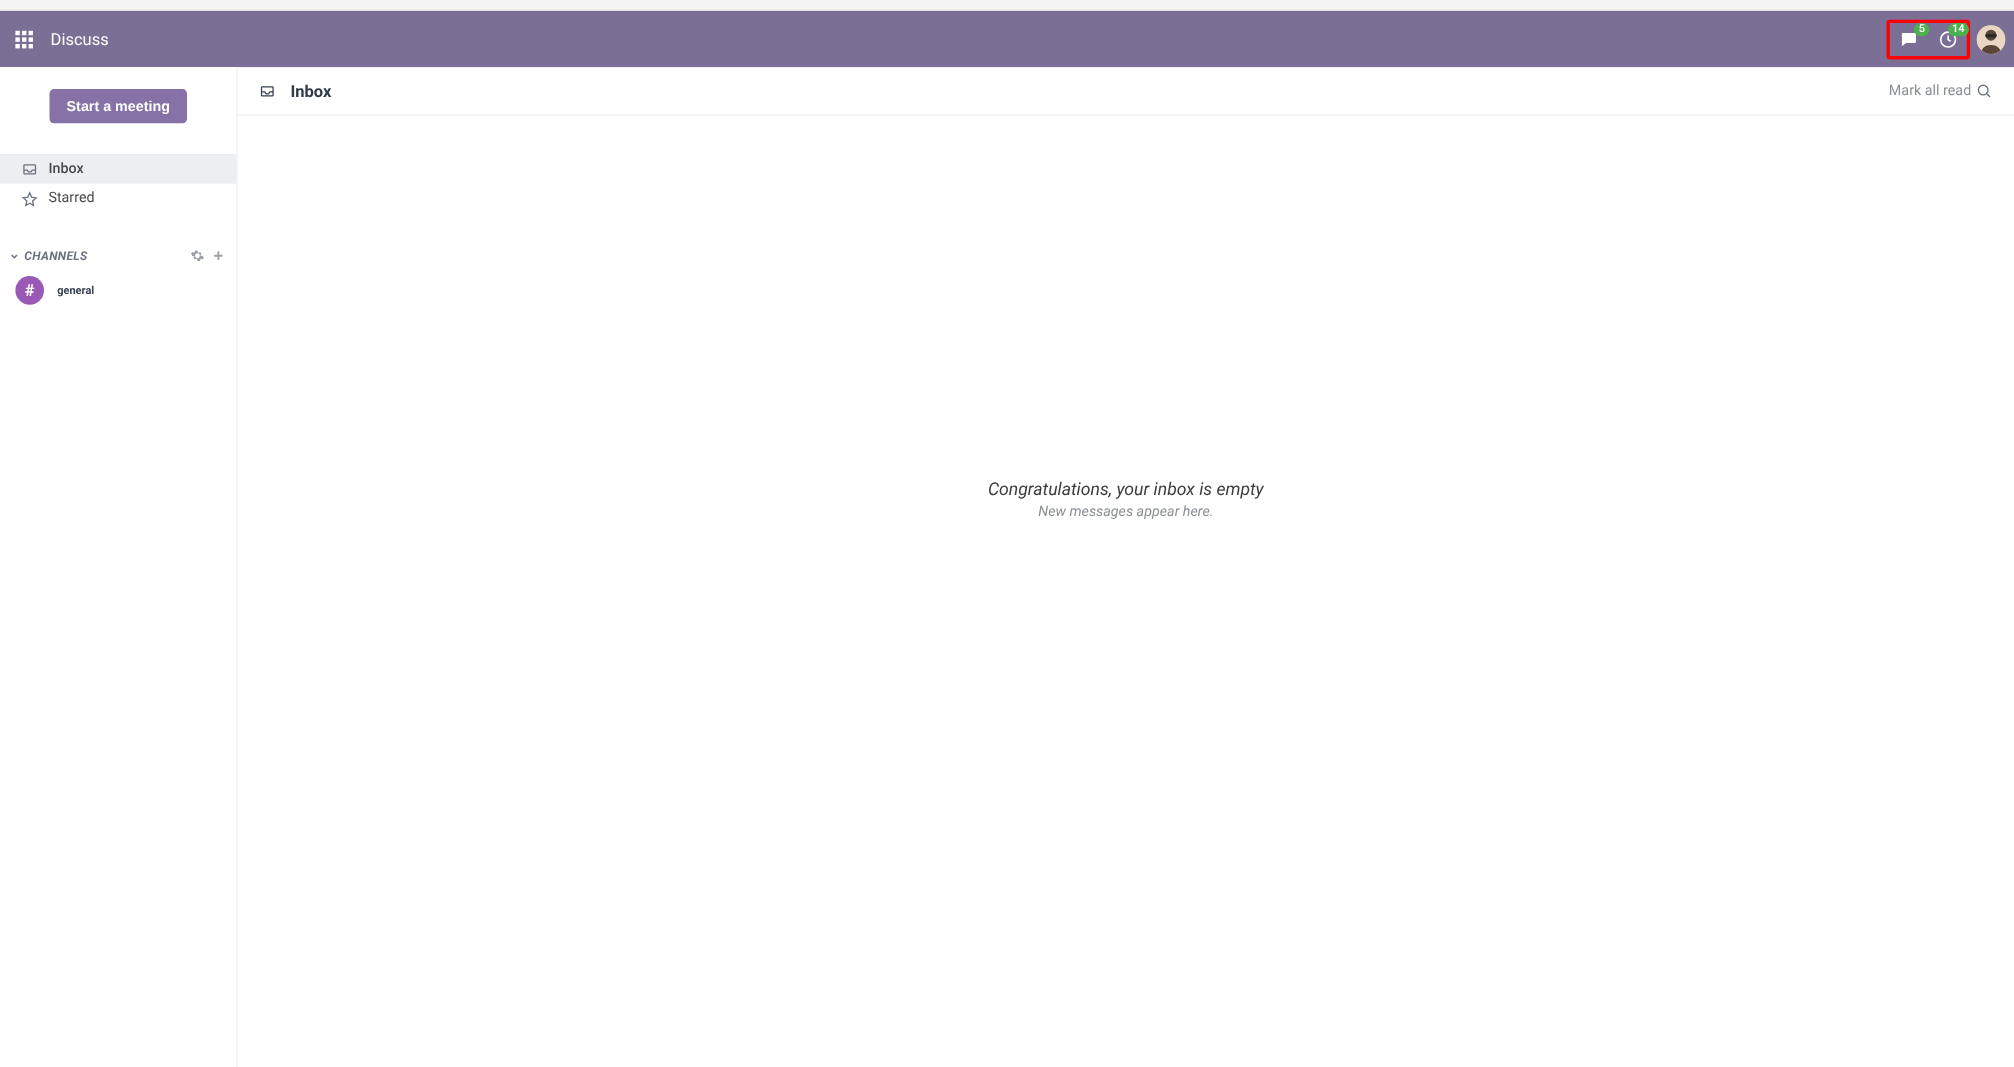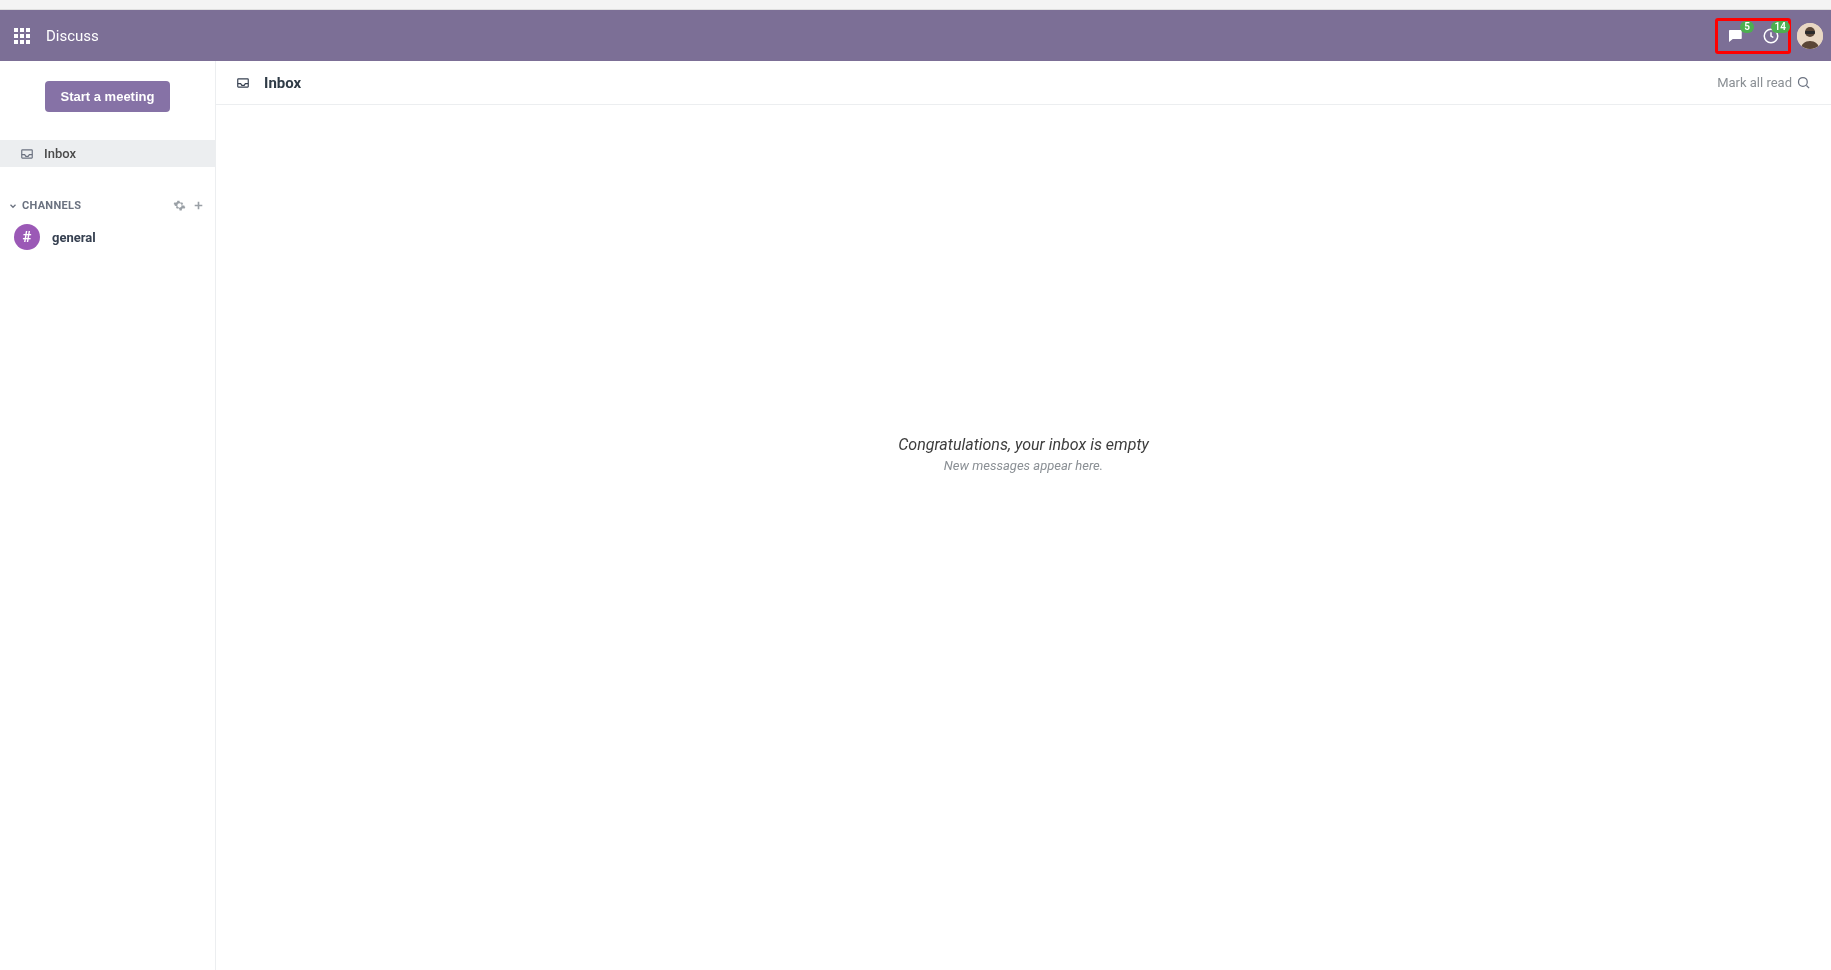--- a/index.html
+++ b/index.html
@@ -50,37 +50,37 @@
   .mailbox-item {
     display: flex; align-items: center; gap: 10px;
     padding: 6px 20px; cursor: pointer; color: #4a4a4a; font-size: 13px;
   }
   .mailbox-item.active { background: #eceef0; font-weight: 500; }
   .mailbox-icon { width: 14px; display: flex; justify-content: center; color: #6b7280; }
 
   .section-header {
     display: flex; align-items: center; padding: 10px 10px 6px 6px;
     color: #6b7280; font-size: 11px; font-weight: 700; letter-spacing: 0.3px;
-    text-transform: uppercase; cursor: pointer; margin-top: 18px;
+    text-transform: uppercase; cursor: pointer; margin-top: 18px; font-style: italic;
   }
   .section-header .chev { width: 14px; display: flex; justify-content: center; }
   .section-header .title { flex: 1; margin-left: 2px; }
   .section-actions { display: flex; gap: 6px; color: #9aa0a6; }
   .section-actions span { cursor: pointer; }
 
   .channel-item {
     display: flex; align-items: center; gap: 12px;
     padding: 6px 14px; cursor: pointer;
   }
   .channel-badge {
     width: 26px; height: 26px; border-radius: 50%; background: #9b59b6;
     color: #fff; display: flex; align-items: center; justify-content: center;
     font-size: 15px; font-weight: 700;
   }
-  .channel-name { font-weight: 700; font-size: 13px; color: #374151; }
+  .channel-name { font-weight: 700; font-size: 10px; color: #374151; }
 
   .main { flex: 1; display: flex; flex-direction: column; }
   .content-header {
     height: 44px; border-bottom: 1px solid #eceef0;
     display: flex; align-items: center; padding: 0 20px;
   }
   .content-header .title-wrap { display: flex; align-items: center; gap: 14px; }
   .content-title { font-size: 15px; font-weight: 700; color: #2f3b46; }
   .content-header-spacer { flex: 1; }
   .header-action { color: #8a8f94; font-size: 13px; cursor: pointer; margin-right: 4px; }
@@ -153,20 +153,28 @@
 
     <div class="mailbox-list">
       <div class="mailbox-item active">
         <span class="mailbox-icon">
           <svg width="14" height="14" viewBox="0 0 24 24" fill="none" stroke="#6b7280" stroke-width="2">
               <path d="M3 13h5l2 3h4l2-3h5"></path>
               <path d="M3 13V6a1 1 0 011-1h16a1 1 0 011 1v7v5a1 1 0 01-1 1H4a1 1 0 01-1-1v-5z"></path>
             </svg>
         </span>
         <span>Inbox</span>
+      </div>
+      <div class="mailbox-item">
+        <span class="mailbox-icon">
+          <svg width="14" height="14" viewBox="0 0 24 24" fill="none" stroke="#6b7280" stroke-width="2">
+              <path d="M12 2l2.9 6.9L22 10l-5.5 4.8L18 22l-6-3.5L6 22l1.5-7.2L2 10l7.1-1.1L12 2z"></path>
+            </svg>
+        </span>
+        <span>Starred</span>
       </div>
     </div>
 
     <div class="section-header">
       <span class="chev">
         <svg width="10" height="10" viewBox="0 0 24 24" fill="none" stroke="#6b7280" stroke-width="3">
             <path d="M6 9l6 6 6-6"></path>
           </svg>
       </span>
       <span class="title">CHANNELS</span>

